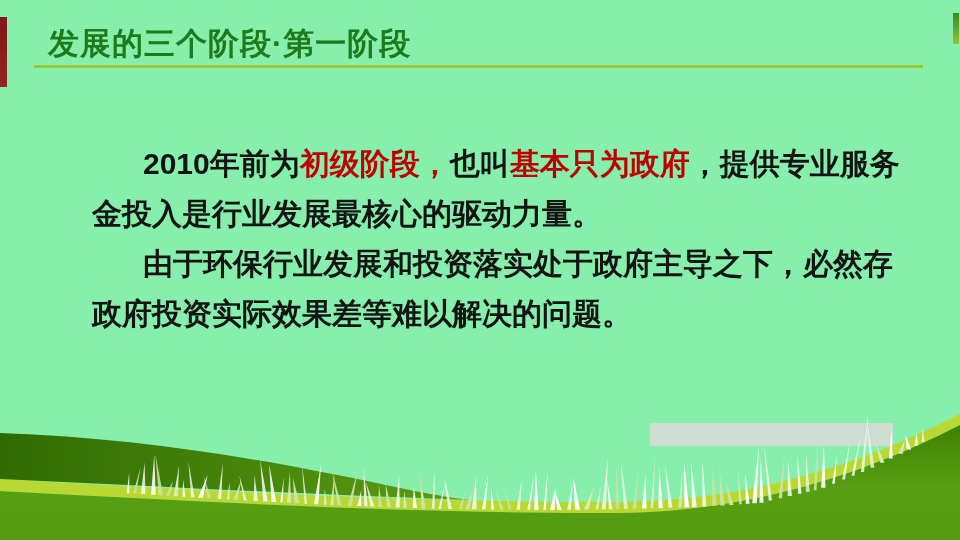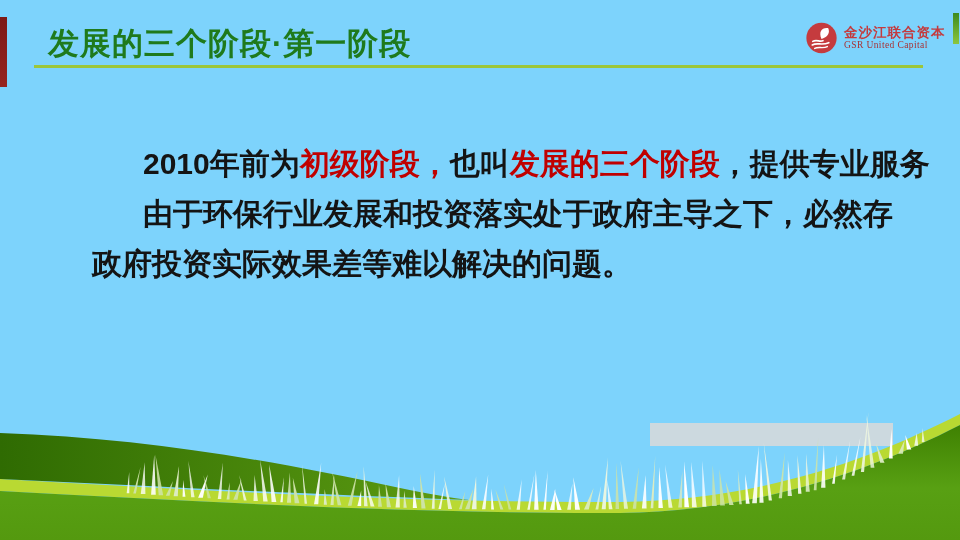--- a/index.html
+++ b/index.html
@@ -7,21 +7,21 @@
     --underline:#9cc63a;
     --text-black:#141414;
     --accent-red:#c00000;
     --logo-red:#c43a3d;
     --stripe-maroon:#8b1e1b;
     --chartreuse:#b9d932;
   }
   *{margin:0;padding:0;box-sizing:border-box;}
   html,body{width:960px;height:540px;overflow:hidden;background:#fff;
     font-family:"Liberation Sans","DejaVu Sans",sans-serif;}
-  .slide{position:relative;width:960px;height:540px;background:#7dd3fc;}
+  .slide{position:relative;width:960px;height:540px;background:#86efac;}
 
   .stripe-left{position:absolute;left:0;top:17px;width:7px;height:70px;
     background:linear-gradient(180deg,#7c1916,#96241f);}
   .bar-right{position:absolute;left:953px;top:13px;width:6px;height:31px;
     background:linear-gradient(180deg,#3c8a1e,#8cc63f);}
 
   .title{position:absolute;left:48px;top:23px;font-size:31px;font-weight:bold;
     color:var(--title-green);letter-spacing:1px;white-space:nowrap;}
   .title-underline{position:absolute;left:34px;top:65px;width:889px;height:3px;
     background:var(--underline);}
@@ -47,36 +47,24 @@
 <body>
 
 <div class="slide">
 
   <div class="stripe-left"></div>
   <div class="bar-right"></div>
 
   <div class="title">发展的三个阶段·第一阶段</div>
   <div class="title-underline"></div>
 
-  <div class="logo">
-    <svg class="logo-emblem" viewBox="0 0 34 34" xmlns="http://www.w3.org/2000/svg">
-      <circle cx="17" cy="17" r="15.6" fill="#c53b3e"></circle>
-      <path d="M17 18 C13.6 10.5, 17.5 5.8, 23.8 6.8 C26 11, 24 16.2, 17 18 Z" fill="#ffffff"></path>
-      <path d="M8 20.5 C12 18, 15 21.5, 18.5 19.8" stroke="#ffffff" stroke-width="1.7" fill="none" stroke-linecap="round"></path>
-      <path d="M7.5 24.2 C12.5 21.2, 17.5 25.2, 24.5 21.8" stroke="#ffffff" stroke-width="1.7" fill="none" stroke-linecap="round"></path>
-      <path d="M10 27.8 C14 25.5, 18.5 28.3, 23 25.8" stroke="#ffffff" stroke-width="1.5" fill="none" stroke-linecap="round"></path>
-    </svg>
-    <div class="logo-text">
-      <span class="logo-cn">金沙江联合资本</span>
-      <span class="logo-en">GSR United Capital</span>
-    </div>
-  </div>
 
   <div class="body-text" id="body-text">
-      <div class="body-line indent"><span class="run-black">2010年前为</span><span class="run-red">初级阶段，</span><span class="run-black">也叫</span><span class="run-red">发展的三个阶段</span><span class="run-black">，提供专业服务</span></div>
+      <div class="body-line indent"><span class="run-black">2010年前为</span><span class="run-red">初级阶段，</span><span class="run-black">也叫</span><span class="run-red">基本只为政府</span><span class="run-black">，提供专业服务</span></div>
+      <div class="body-line"><span class="run-black">金投入是行业发展最核心的驱动力量。</span></div>
       <div class="body-line indent"><span class="run-black">由于环保行业发展和投资落实处于政府主导之下，必然存</span></div>
       <div class="body-line"><span class="run-black">政府投资实际效果差等难以解决的问题。</span></div>
     </div>
 
   <div class="footer">
     <svg id="footer-svg" width="960" height="130" viewBox="0 0 960 130" xmlns="http://www.w3.org/2000/svg">
       <defs>
         <linearGradient id="massGrad" x1="0" y1="0" x2="0" y2="1">
           <stop offset="0%" stop-color="#3f8102"></stop>
           <stop offset="55%" stop-color="#58a013"></stop>

